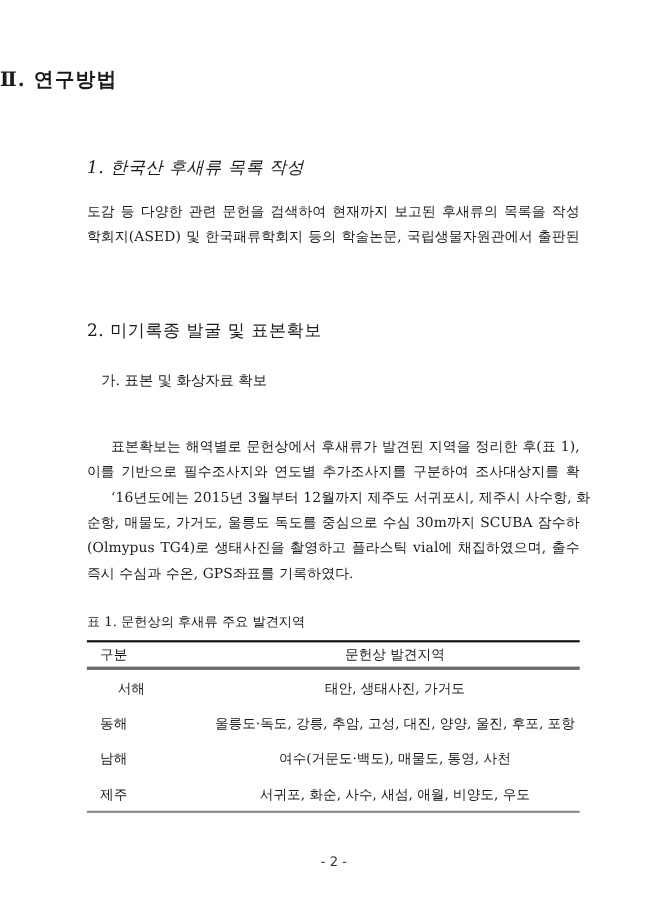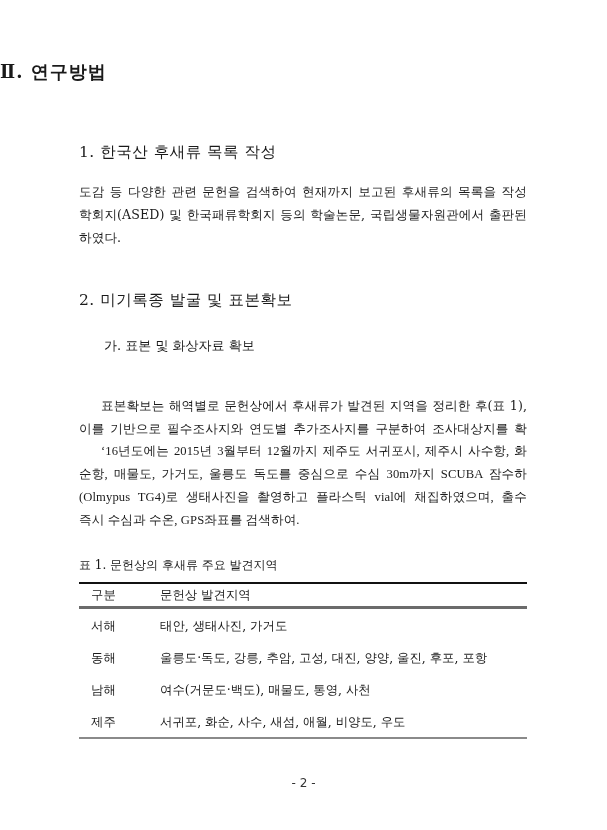--- a/index.html
+++ b/index.html
@@ -7,79 +7,78 @@
       width: 607px; height: 830px; position: relative; overflow: hidden;
       font-family: "DejaVu Serif", "Liberation Serif", serif;
       color: #1a1a1a;
     }
     .abs { position: absolute; }
     .chapter-title {
       left: 0; width: 607px; top: 60px; text-align: left;
       font-size: 18px; font-weight: bold; letter-spacing: 1px;
     }
     .section-title { left: 79px; font-size: 15.5px; letter-spacing: 0.5px; }
-    .subsection-title { left: 104px; font-size: 13px; text-align: right; }
+    .subsection-title { left: 92px; font-size: 13px; text-align: right; }
     .para {
       left: 79px; width: 448px; font-size: 12.6px; line-height: 23px;
       text-align: justify; text-indent: 22px; letter-spacing: 0.1px;
     }
     .para .line { display: block; text-align: justify; text-align-last: justify; text-indent: 0; white-space: nowrap; }
     .para .line.first { padding-left: 22px; }
     .para .line.last { text-align-last: left; }
     .table-caption { left: 79px; top: 557px; font-size: 12px; }
     .table { left: 79px; top: 582px; width: 448px; }
     .rule-top { position: absolute; left: 0; width: 448px; top: 0; height: 1.5px; background: #111; }
     .rule-head { position: absolute; left: 0; width: 448px; top: 24px; height: 2.5px; background: #6b6b6b; }
     .rule-bottom { position: absolute; left: 0; width: 448px; top: 155px; height: 1.5px; background: #8a8a8a; }
     .cell { position: absolute; font-size: 12.4px; white-space: nowrap; }
     .col1 { left: 12px; }
-    .col2 { left: 81px; width: 368px; text-align: left; }
+    .col2 { left: 96px; width: 368px; text-align: center; }
     .page-number {
       left: 0; width: 607px; top: 776px; text-align: center;
       font-family: "DejaVu Sans", "Liberation Sans", sans-serif; font-size: 12px; color: #333;
     }
   </style>
 </head>
 <body>
 
 <div class="abs chapter-title">Ⅱ. 연구방법</div>
 
-<div class="abs section-title" style="top:142px;">1. 한국산 후새류 목록 작성</div>
+<div class="abs section-title" style="top:142px;font-style:italic;">1. 한국산 후새류 목록 작성</div>
 
 <div class="abs para" style="top:180px;">
   <span class="line">도감 등 다양한 관련 문헌을 검색하여 현재까지 보고된 후새류의 목록을 작성</span>
   <span class="line">학회지(ASED) 및 한국패류학회지 등의 학술논문, 국립생물자원관에서 출판된</span>
-  <span class="line last">하였다.</span>
 </div>
 
 <div class="abs section-title" style="top:290px;">2. 미기록종 발굴 및 표본확보</div>
 
 <div class="abs subsection-title" style="top:337px;">가. 표본 및 화상자료 확보</div>
 
 <div class="abs para" style="top:374px;margin-top:20px;">
   <span class="line first">표본확보는 해역별로 문헌상에서 후새류가 발견된 지역을 정리한 후(표 1),</span>
   <span class="line">이를 기반으로 필수조사지와 연도별 추가조사지를 구분하여 조사대상지를 확</span>
 </div>
 
-<div class="abs para" style="top:440px;font-family:Liberation Serif, serif;">
+<div class="abs para" style="top:440px;">
   <span class="line first">‘16년도에는 2015년 3월부터 12월까지 제주도 서귀포시, 제주시 사수항, 화</span>
   <span class="line">순항, 매물도, 가거도, 울릉도 독도를 중심으로 수심 30m까지 SCUBA 잠수하</span>
   <span class="line">(Olmypus TG4)로 생태사진을 촬영하고 플라스틱 vial에 채집하였으며, 출수</span>
-  <span class="line last">즉시 수심과 수온, GPS좌표를 검색하여.</span>
+  <span class="line last">즉시 수심과 수온, GPS좌표를 기록하였다.</span>
 </div>
 
 <div class="abs table-caption">표 1. 문헌상의 후새류 주요 발견지역</div>
 
 <div class="abs table">
   <div class="rule-top"></div>
   <div class="cell col1" style="top:5px;">구분</div>
   <div class="cell col2" style="top:5px;">문헌상 발견지역</div>
   <div class="rule-head"></div>
 
-  <div class="cell col1" style="top:36px;">서해</div>
+  <div class="cell col1" style="top:36px;margin-left:16px;">서해</div>
   <div class="cell col2" style="top:36px;">태안, 생태사진, 가거도</div>
 
   <div class="cell col1" style="top:68px;">동해</div>
   <div class="cell col2" style="top:68px;">울릉도·독도, 강릉, 추암, 고성, 대진, 양양, 울진, 후포, 포항</div>
 
   <div class="cell col1" style="top:100px;">남해</div>
   <div class="cell col2" style="top:100px;">여수(거문도·백도), 매물도, 통영, 사천</div>
 
   <div class="cell col1" style="top:132px;">제주</div>
   <div class="cell col2" style="top:132px;">서귀포, 화순, 사수, 새섬, 애월, 비양도, 우도</div>

